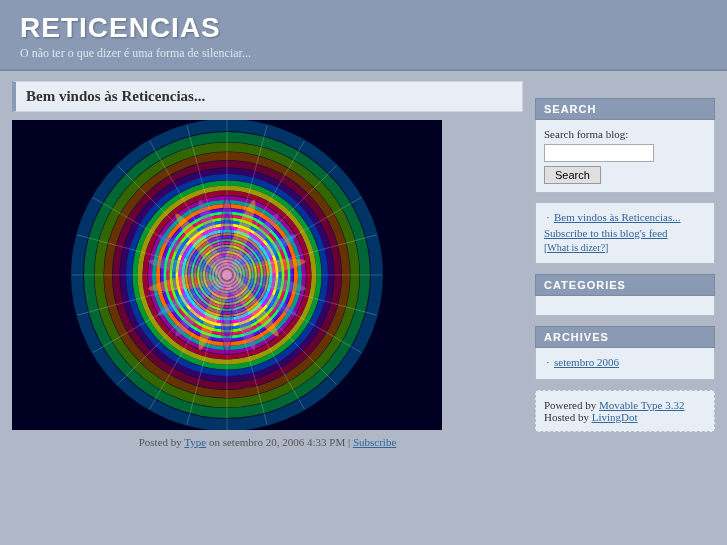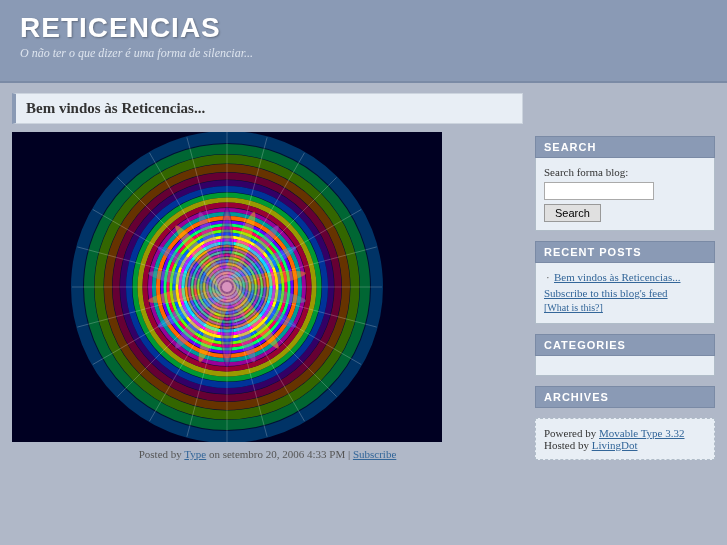--- a/index.html
+++ b/index.html
@@ -12,44 +12,43 @@
 
     #page-wrapper {
       width: 727px;
       min-height: 545px;
       background: #b0b8c8;
     }
 
     
     #header {
       background: #8a9ab5;
-      padding: 12px 20px 20px 20px;
+      padding: 12px 20px 8px 20px;
       border-bottom: 2px solid #7a8aa5;
     }
     #header h1 {
       font-size: 28px;
       font-weight: bold;
       color: #fff;
       text-shadow: 1px 1px 2px rgba(0,0,0,0.3);
       letter-spacing: 1px;
       font-family: Arial, sans-serif;
     }
     #header .tagline {
       font-size: 12px;
       color: #dde4ee;
-      font-style: italic;
       margin-top: 2px;
     }
 
     
     #content-area {
       display: flex;
       gap: 0;
       padding: 10px 12px;
-      align-items: flex-end;
+      align-items: center;
     }
 
     
     #main-column {
       flex: 1;
       margin-right: 12px;
     }
 
     .post-title-bar {
       background: #e8eef5;
@@ -346,40 +345,46 @@
       <div class="sidebar-widget">
         <div class="widget-header">SEARCH</div>
         <div class="widget-body">
           <span class="search-label">Search forma blog:</span>
           <input type="text" class="search-input" style="">
           <button class="search-button">Search</button>
         </div>
       </div>
 
       <div class="sidebar-widget">
-        <div class="widget-header">RECENT POSTS</div>
         <div class="widget-body">
           <ul class="recent-posts-list">
             <li>
               <a href="#">Bem vindos às Reticencias...</a>
             </li>
           </ul>
           <a href="#" class="subscribe-link">Subscribe to this blog's feed</a>
-          <span class="subscribe-sub">[What is this?]</span>
+          <span class="subscribe-sub">[What is dizer?]</span>
         </div>
       </div>
 
       <div class="sidebar-widget">
         <div class="widget-header">CATEGORIES</div>
         <div class="widget-body" style="min-height:20px;">
         </div>
       </div>
 
       <div class="sidebar-widget">
         <div class="widget-header">ARCHIVES</div>
+        <div class="widget-body">
+          <ul class="archives-list">
+            <li>
+              <a href="#">setembro 2006</a>
+            </li>
+          </ul>
+        </div>
       </div>
 
       <div class="powered-by-box">
         <span>Powered by</span>
         <a href="#">Movable Type 3.32</a><br>
         <span>Hosted by</span>
         <a href="#">LivingDot</a>
       </div>
 
     </div>

